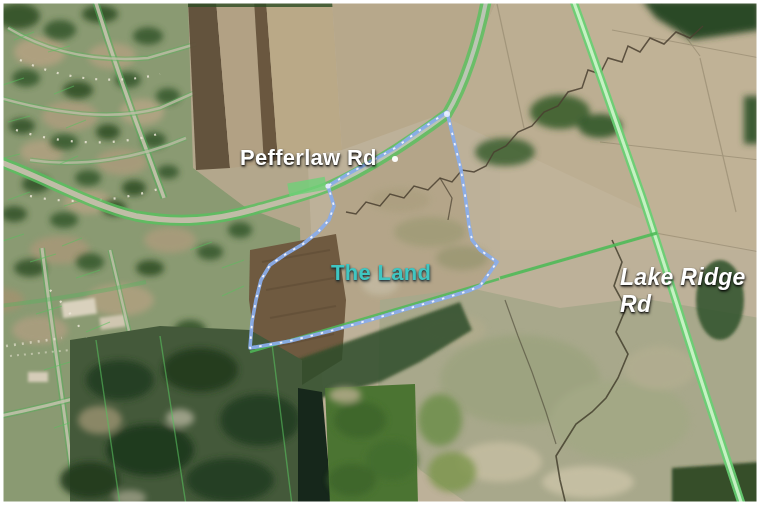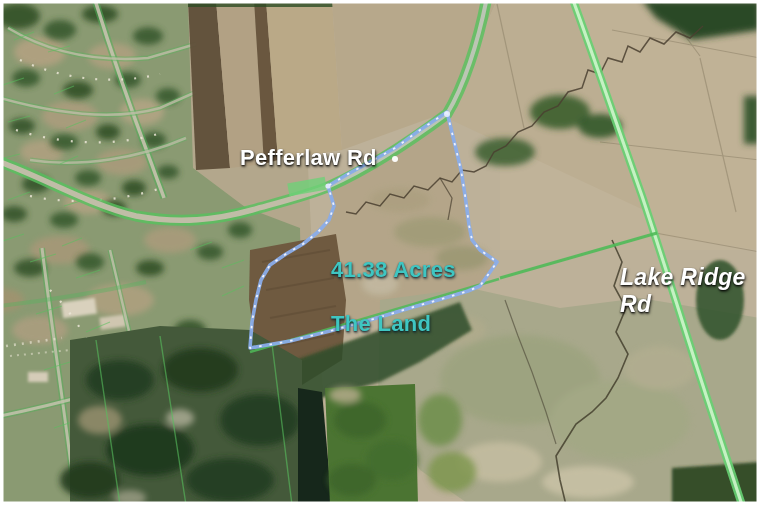--- a/index.html
+++ b/index.html
@@ -258,18 +258,17 @@
       <circle cx="447" cy="114" r="3" fill="#e8eeff" opacity="0.9"></circle>
       <circle cx="328" cy="186" r="2.6" fill="#e8eeff" opacity="0.9"></circle>
     </g>
 
     <rect x="1.5" y="1.5" width="757" height="502" fill="none" stroke="#ffffff" stroke-width="4"></rect>
   </svg>
 
   <div class="map-label lbl-pefferlaw">Pefferlaw Rd</div>
 
   <div class="map-label lbl-parcel">
-    <div class="line1">41.38 Acres</div>
     <div class="line2">The Land</div>
   </div>
 
   <div class="map-label lbl-lakeridge">Lake Ridge Rd</div>
 </div>
 
 </body></html>

